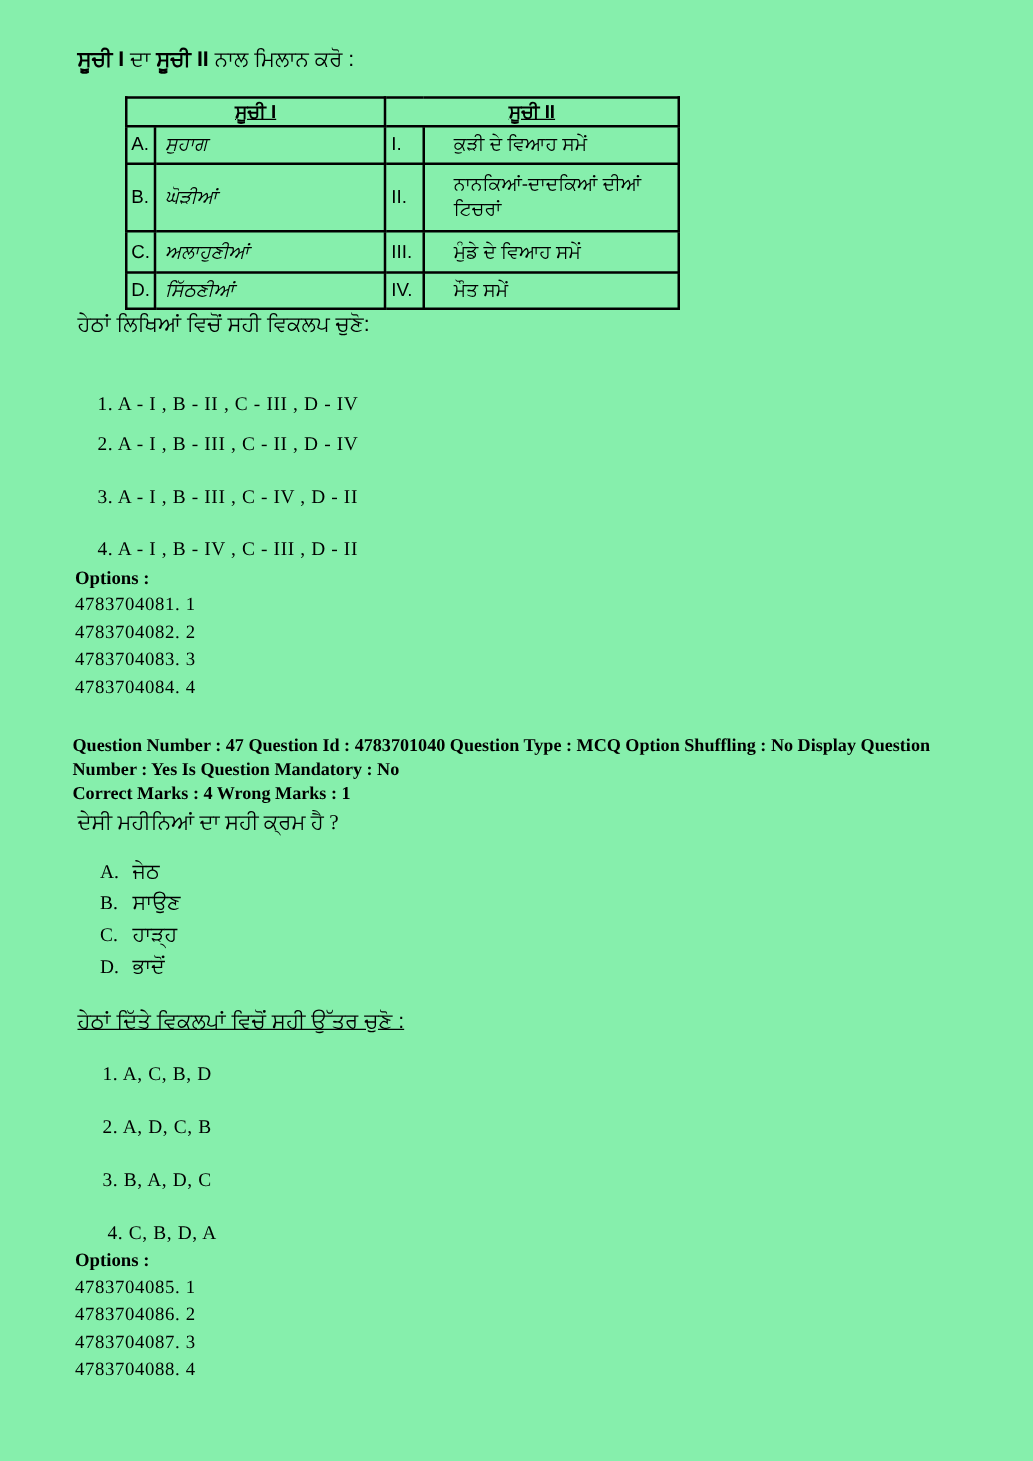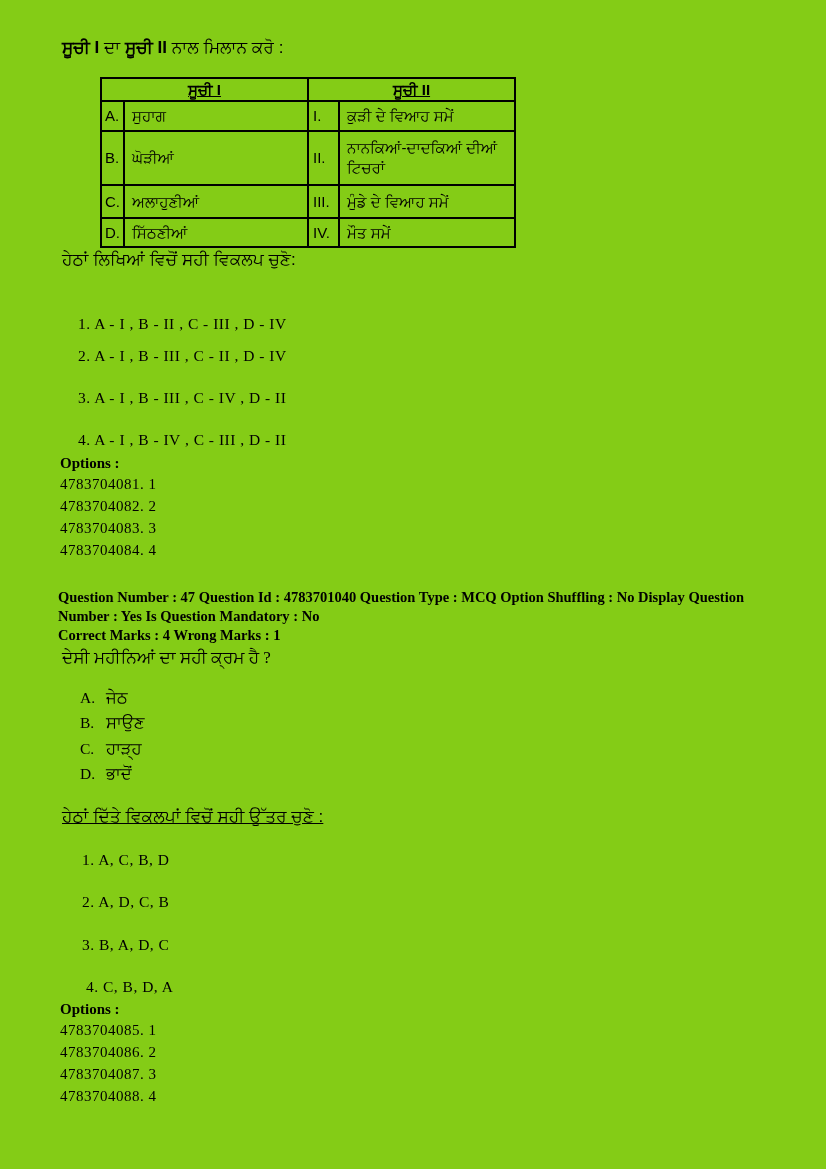--- a/index.html
+++ b/index.html
@@ -1,21 +1,21 @@
 <!DOCTYPE html>
 <html><head>
 <meta charset="utf-8">
 <style>
   * { margin: 0; padding: 0; box-sizing: border-box; }
   html, body { background: #ffffff; }
   .page {
     position: relative;
     width: 826px;
     height: 1169px;
-    background: #84cc16;
+    background: #86efac;
     color: #000000;
     font-family: "Liberation Sans", sans-serif;
     overflow: hidden;
   }
   .abs { position: absolute; }
 
   
   .pa { font-family: "Liberation Sans", sans-serif; font-size: 17px; line-height: 24px; color: #000; }
   .pa-bold { font-weight: bold; }
 
@@ -31,23 +31,23 @@
     line-height: 20px;
   }
   table.match th {
     font-weight: bold;
     text-align: center;
     text-decoration: underline;
     height: 23px;
     font-size: 15px;
   }
   td.cell-letter { width: 23px; text-align: left; padding-left: 3px; font-size: 14px; }
-  td.cell-list1  { width: 184px; padding-left: 7px; }
+  td.cell-list1  { width: 184px; padding-left: 7px; font-style: italic; }
   td.cell-roman  { width: 31px; text-align: left; padding-left: 4px; font-size: 14px; }
-  td.cell-list2  { width: 176px; padding-left: 7px; }
+  td.cell-list2  { width: 204px; padding-left: 23px; }
   tr.row-a { height: 30px; }
   tr.row-b { height: 54px; }
   tr.row-c { height: 33px; }
   tr.row-d { height: 29px; }
 
   .choice { font-family: "Liberation Serif", serif; font-size: 15.5px; letter-spacing: 0.5px; white-space: nowrap; }
   .optlabel { font-family: "Liberation Serif", serif; font-weight: bold; font-size: 15px; }
   .optid { font-family: "Liberation Serif", serif; font-size: 15px; letter-spacing: 0.5px; white-space: nowrap; }
 
   .meta {

